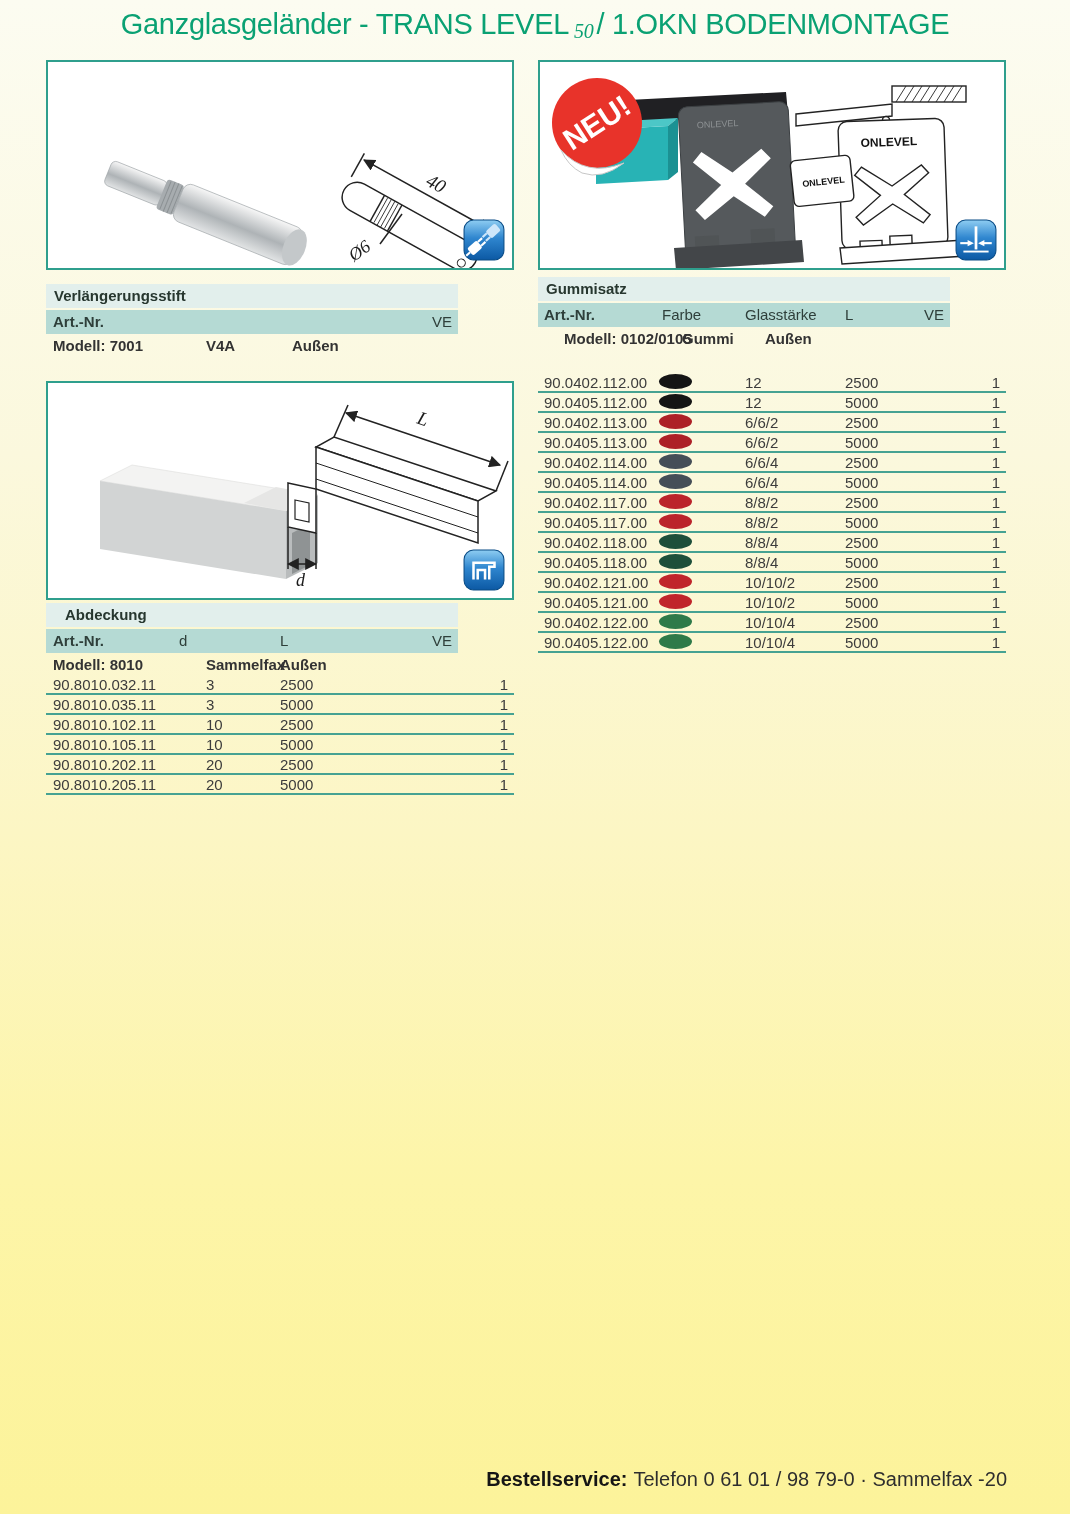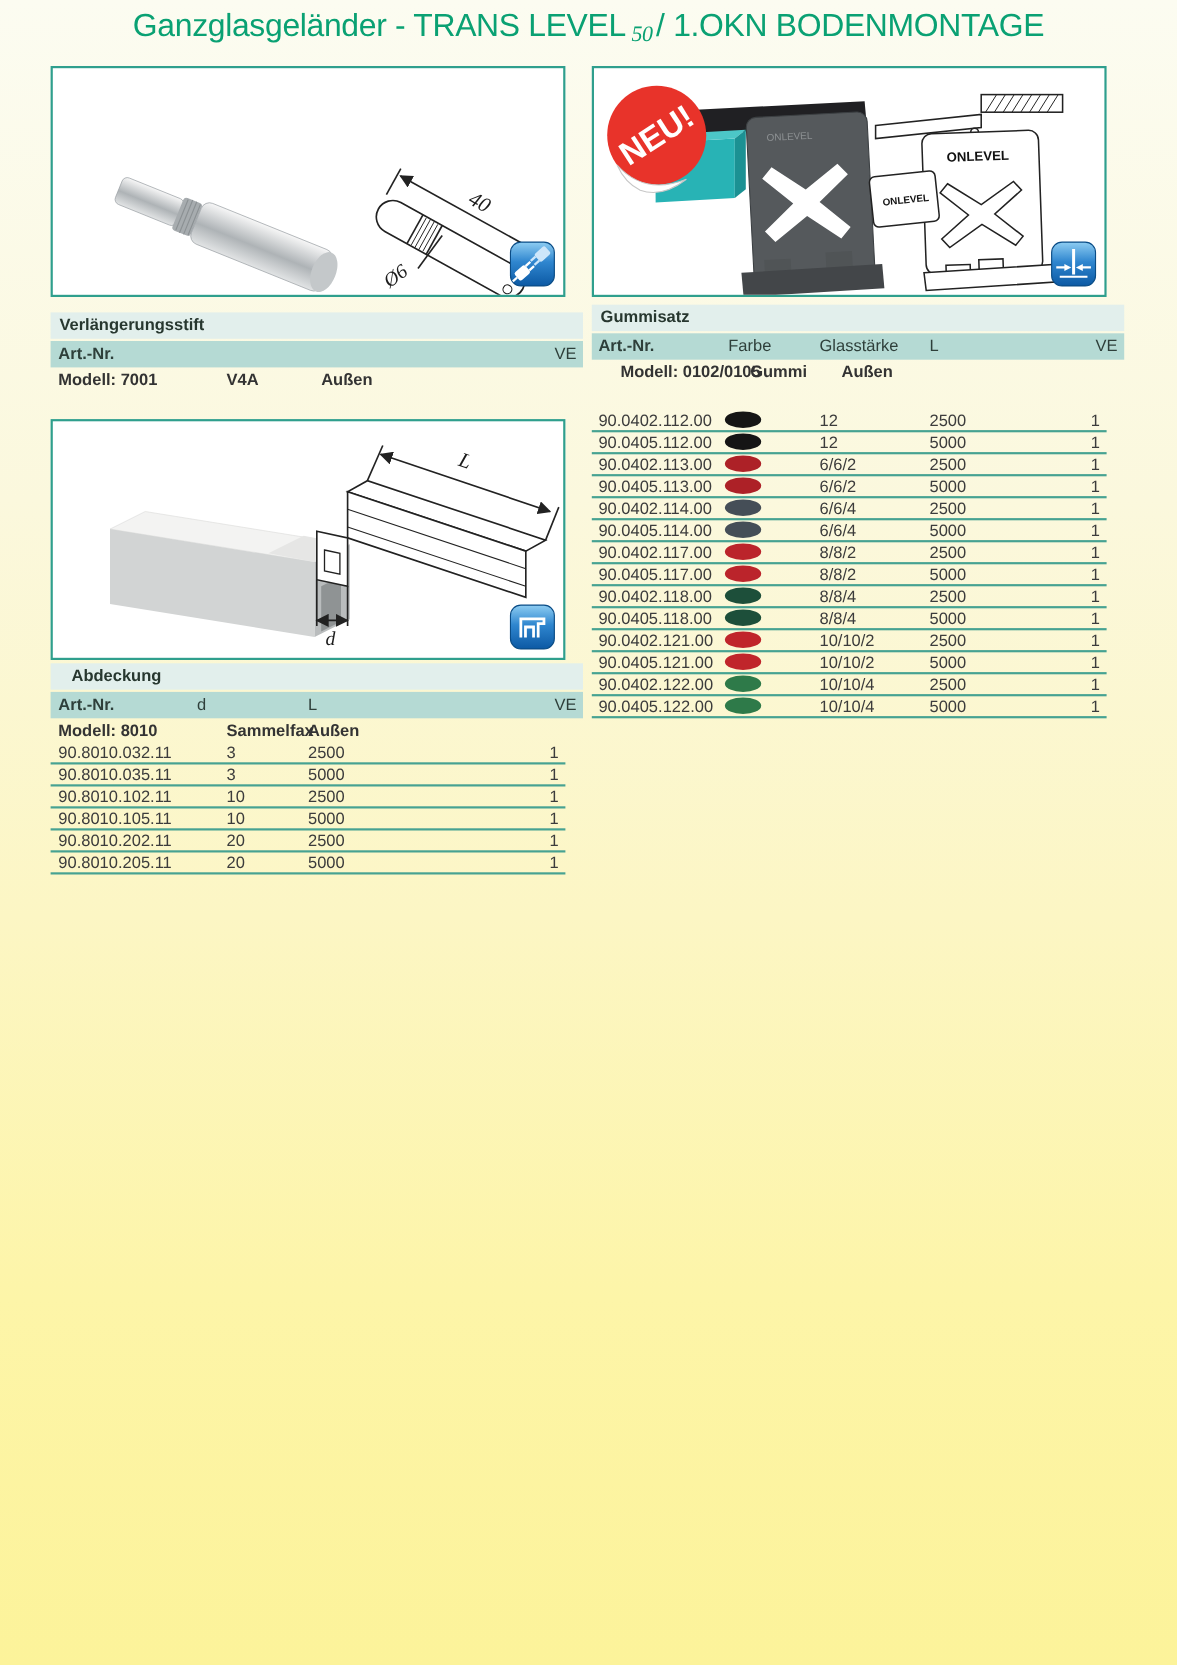--- a/index.html
+++ b/index.html
@@ -8,21 +8,21 @@
     font-family:"Liberation Sans",sans-serif;color:#3c3c3c;
     background:linear-gradient(180deg,#fcfcf1 0%,#fbf8dd 30%,#fcf6c4 55%,#fdf5a8 78%,#fcf39a 100%);
   }
   .title{
     position:absolute;top:8px;left:0;width:100%;margin:0;text-align:center;
     font-size:29px;font-weight:normal;color:#0aa173;letter-spacing:-0.3px;
   }
   .title .tsub{font-family:"Liberation Serif",serif;font-style:italic;font-size:20px;position:relative;top:4px;margin:0 3px 0 5px;}
   .img-box{position:absolute;background:#ffffff;border:2px solid #2f9f8d;box-sizing:border-box;}
   .corner-icon{position:absolute;right:7px;bottom:7px;width:42px;height:42px;}
-  .strip{position:absolute;width:484px;height:24px;line-height:24px;box-sizing:border-box;font-size:15px;}
+  .strip{position:absolute;width:412px;height:24px;line-height:24px;box-sizing:border-box;font-size:15px;}
   .strip.name{background:#e2efec;font-weight:bold;color:#27372f;padding-left:8px;}
   .strip.cols{background:#b5dad4;color:#2e3f3a;}
   .strip.cols span{position:absolute;top:0;}
   .strip .hb{font-weight:bold;}
   .strip .hve{right:6px;}
   .rows{position:absolute;width:468px;}
   .trow{position:relative;height:20px;box-sizing:border-box;border-bottom:2px solid #46a292;font-size:15px;}
   .trow span{position:absolute;top:1px;line-height:17px;white-space:nowrap;}
   .trow.model{border-bottom:none;font-weight:bold;color:#333;}
   .trow .rve{right:6px;}
@@ -419,14 +419,17 @@
 
       <div class="trow">
         <span class="gc1">90.0405.122.00</span>
         <span class="dot" style="background-color: rgb(46, 122, 73);"></span>
         <span class="gc3">10/10/4</span>
         <span class="gc4">5000</span>
         <span class="rve">1</span>
       </div>
     </div>
 
+  <div class="footer">
+    <span class="flabel">Bestellservice:</span><span>Telefon 0 61 01 / 98 79-0 · Sammelfax -20</span>
+  </div>
 
 </div>
 
 </body></html>

